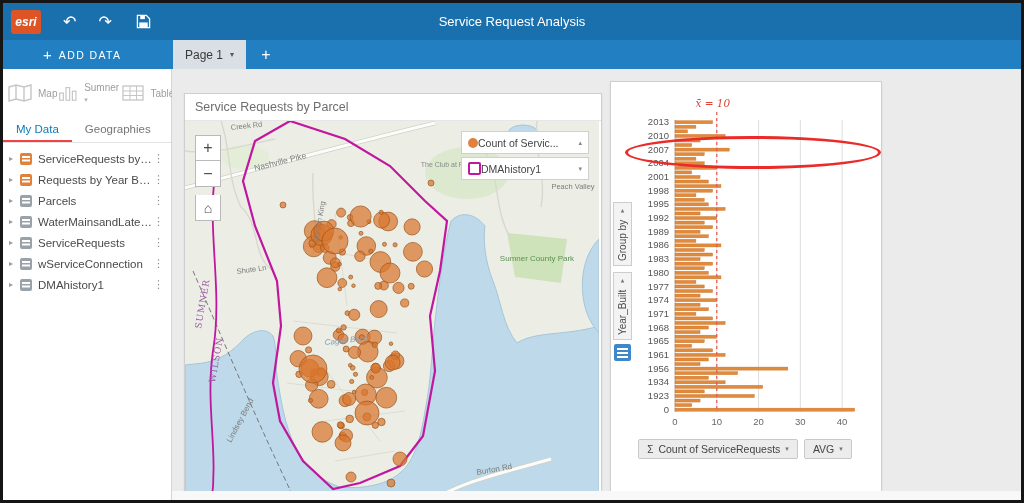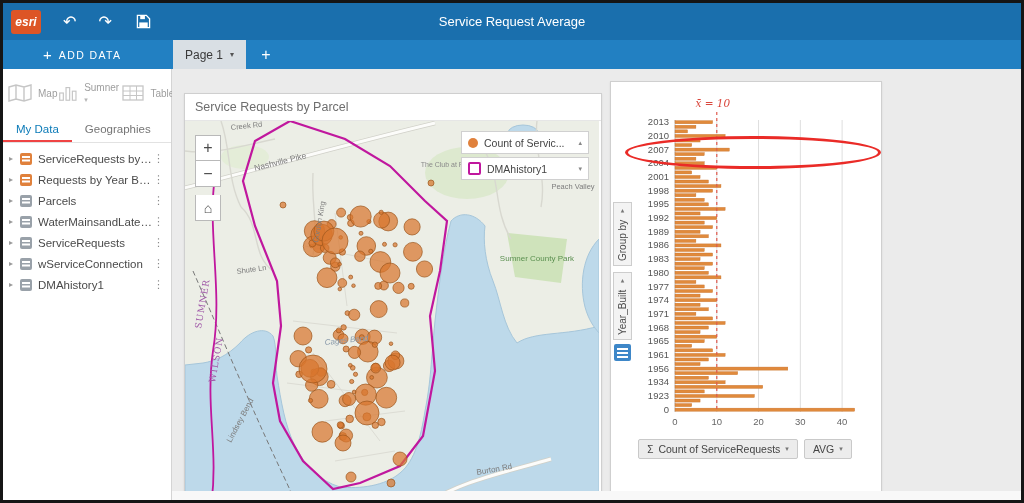--- a/index.html
+++ b/index.html
@@ -46,21 +46,21 @@
   
   .map-card{left:12px;top:24px;width:416px;height:412px;}
   .map-body{position:relative;width:414px;height:385px;background:#eceee6;overflow:hidden;}
   .zoomctl{position:absolute;left:10px;top:14px;}
   .zbtn{width:26px;height:26px;background:#fff;border:1px solid #b9b9b9;display:flex;align-items:center;justify-content:center;
         font-size:16px;color:#4a4a4a;cursor:pointer;box-sizing:border-box;}
   .zbtn+.zbtn{border-top:none;}
   .homebtn{margin-top:8px;font-size:14px;}
   .legend{position:absolute;right:10px;top:10px;width:128px;}
   .leg-row{display:flex;align-items:center;height:21px;background:#fff;border:1px solid #d0d0d0;padding:0 6px;margin-bottom:3px;
-           font-size:10.5px;color:#444;gap:6px;cursor:pointer;}
+           font-size:10.5px;color:#444;cursor:pointer;}
   .leg-ico-dot{width:10px;height:10px;border-radius:50%;background:#e0813c;flex:0 0 auto;}
   .leg-ico-sq{width:9px;height:9px;border:2px solid #c0179e;border-radius:2px;background:#fff;flex:0 0 auto;box-sizing:content-box;}
   .leg-label{flex:1;white-space:nowrap;overflow:hidden;}
   .leg-caret{font-size:7px;color:#888;}
   
   .chart-card{left:438px;top:12px;width:270px;height:412px;}
   .chart-body{position:relative;width:268px;height:385px;}
   #chart-svg{position:absolute;left:0;top:0;}
   .vbtn{position:absolute;left:2px;width:19px;background:#f3f3f3;border:1px solid #cdcdcd;display:flex;align-items:center;justify-content:center;
         font-size:10px;color:#4a4a4a;writing-mode:vertical-rl;transform:rotate(180deg);gap:4px;cursor:pointer;box-sizing:border-box;}
@@ -85,21 +85,21 @@
     <div class="esri-logo">esri</div>
     <div class="tb-btn"><span>↶</span></div>
     <div class="tb-btn"><span>↷</span></div>
     <div class="tb-btn tb-save">
       <svg width="15" height="15" viewBox="0 0 16 16">
         <path d="M1.5 1.5 H11 L14.5 5 V14.5 H1.5 Z" fill="none" stroke="#fff" stroke-width="1.4"></path>
         <rect x="4.5" y="1.5" width="5" height="4" fill="#fff"></rect>
         <rect x="3.5" y="9" width="9" height="5.5" fill="#fff"></rect>
       </svg>
     </div>
-    <div class="tb-title">Service Request Average</div>
+    <div class="tb-title">Service Request Analysis</div>
   </div>
 
   <div class="navbar">
     <div class="add-data">
       <span class="add-plus">+</span>
       <span>ADD DATA</span>
     </div>
     <div class="page-tab">
       <span>Page 1</span>
       <span class="page-caret">▾</span>

